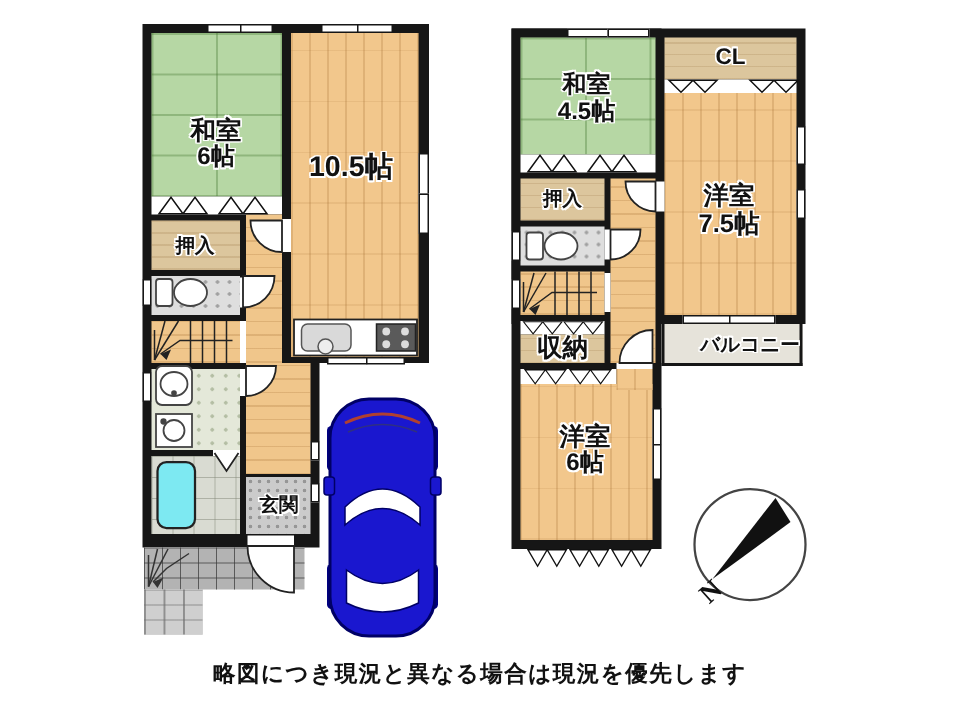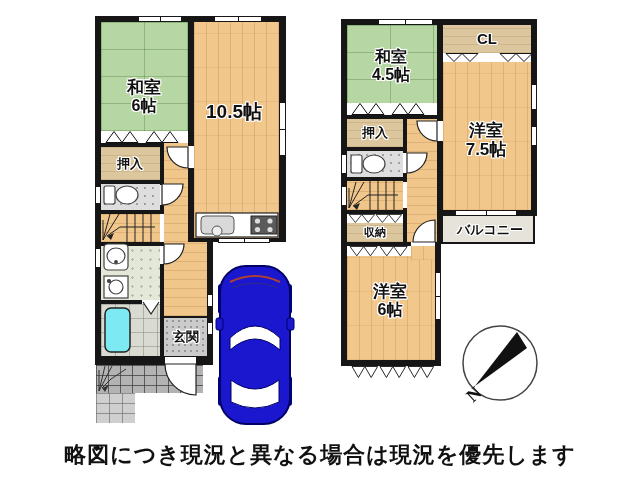--- a/index.html
+++ b/index.html
@@ -35,21 +35,21 @@
     background-size:13px 10px;}
   .balcony{background:#e6e3da;border:2px solid #161616;border-top:none;}
   .whiteband{background:#fff;}
   .win{background:#fff;border:1px solid #161616;}
   .lbl{position:absolute;transform:translate(-50%,-50%);text-align:center;color:#111;
        line-height:1.12;white-space:nowrap;font-weight:600;
        text-shadow:1px 0 #fff,-1px 0 #fff,0 1px #fff,0 -1px #fff,1px 1px #fff,-1px -1px #fff,1px -1px #fff,-1px 1px #fff;}
   .lbl span{display:block;}
   .stepline{background:#161616;}
   #caption{position:absolute;left:0;top:440px;width:640px;text-align:center;
-           font-size:22px;color:#111;letter-spacing:1px;font-weight:600;}
+           font-size:15px;color:#111;letter-spacing:1px;font-weight:600;}
   svg.overlay{position:absolute;left:0;top:0;pointer-events:none;}
 </style>
 </head>
 <body>
 
 <div id="canvas">
 
   <div class="abs wallbase" style="left:95px;top:16px;width:191px;height:226px;"></div>
   <div class="abs wallbase" style="left:95px;top:242px;width:118px;height:123px;"></div>
 
@@ -262,24 +262,24 @@
   <div class="lbl" style="left:487px;top:39px;font-size:15px;">
     <span>CL</span>
   </div>
   <div class="lbl" style="left:486px;top:140px;font-size:17px;">
     <span>洋室</span>
       <span>7.5帖</span>
   </div>
   <div class="lbl" style="left:375px;top:133px;font-size:13px;">
     <span>押入</span>
   </div>
-  <div class="lbl" style="left:375px;top:232px;font-size:11px;">
+  <div class="lbl" style="left:375px;top:232px;font-size:17px;">
     <span>収納</span>
   </div>
-  <div class="lbl" style="left:490px;top:230px;font-size:13px;">
+  <div class="lbl" style="left:500px;top:230px;font-size:13px;">
     <span>バルコニー</span>
   </div>
   <div class="lbl" style="left:390px;top:300px;font-size:17px;">
     <span>洋室</span>
       <span style="font-size:16px;">6帖</span>
   </div>
 
   <div id="caption">略図につき現況と異なる場合は現況を優先します</div>
 </div>
 

